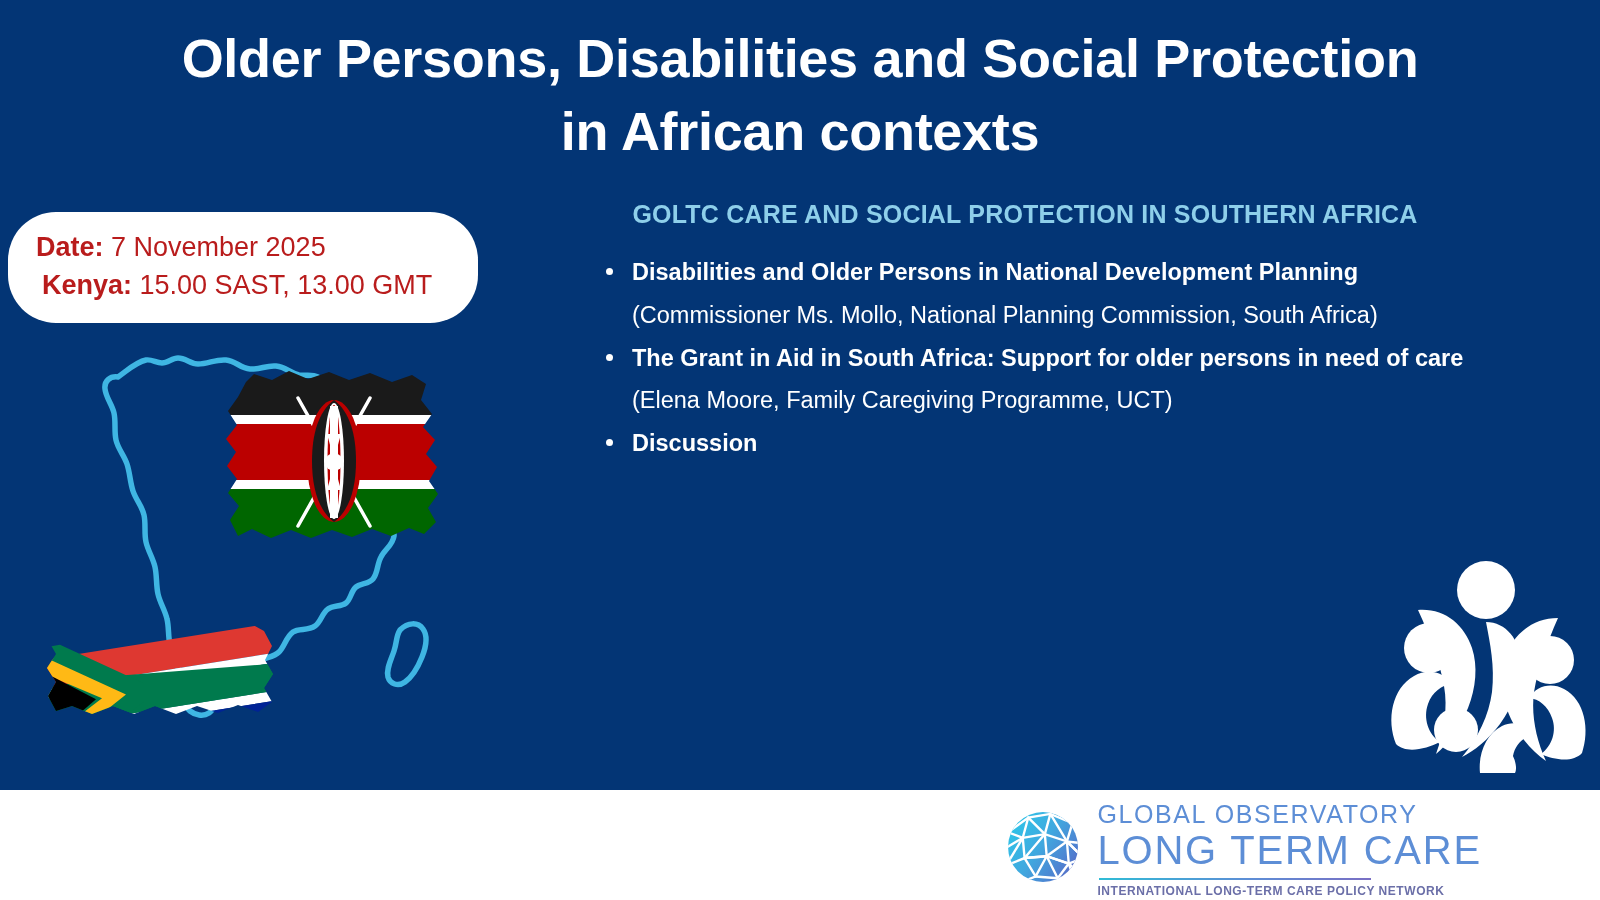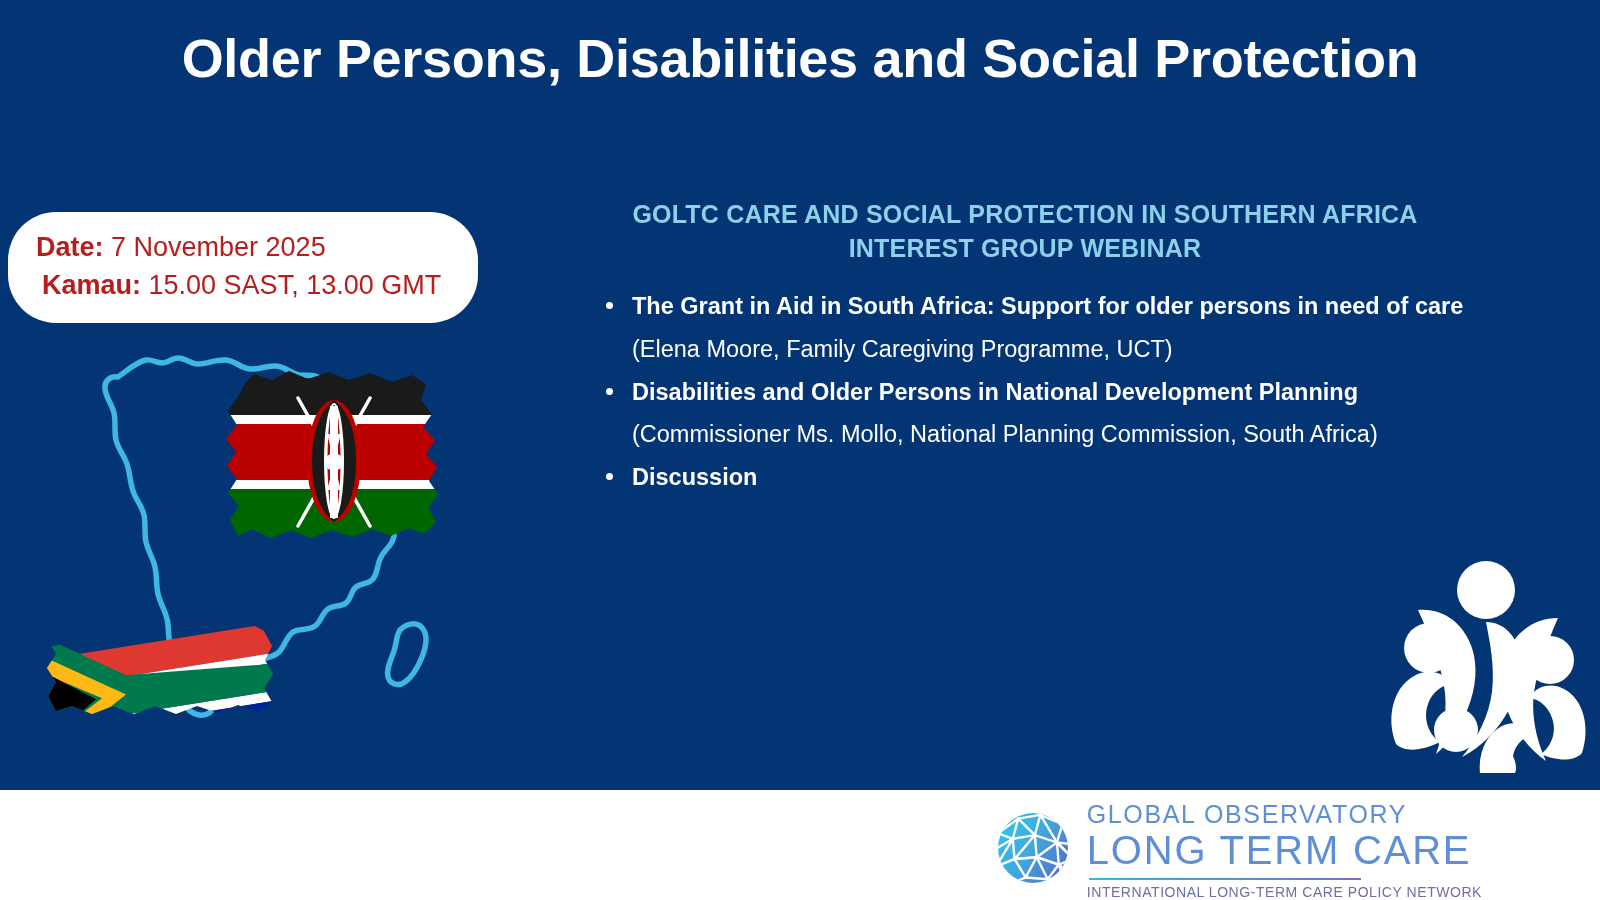--- a/index.html
+++ b/index.html
@@ -139,43 +139,44 @@
     white-space:nowrap;
   }
   .brand-line2 { font-size:40px; letter-spacing:1.8px; }
   .brand-rule {
     margin:5px 0 4px 2px;
     width:272px; height:2px;
     background:linear-gradient(90deg,#2fbcd6 0%,#5d8ed6 55%,#7a6fc4 100%);
   }
   .brand-tagline {
     color:#6b6fa8;
-    font-size:14px;
-    font-weight:normal;
+    font-size:12px;
+    font-weight:bold;
     letter-spacing:0.55px;
     white-space:nowrap;
   }
 </style>
 </head>
 <body>
 
 <div id="poster">
 
   <div class="navy-panel"></div>
 
   <div class="title-block">
     <div class="title-line">Older Persons, Disabilities and Social Protection</div>
+    <div class="title-line">in African contexts</div>
   </div>
 
   <div class="datetime-pill">
     <div class="datetime-row">
       <span class="dt-key">Date:</span><span class="dt-val"> 7 November 2025</span>
     </div>
     <div class="datetime-row time-row">
-      <span class="dt-key">Kamau:</span><span class="dt-val"> 15.00 SAST, 13.00 GMT</span>
+      <span class="dt-key">Kenya:</span><span class="dt-val"> 15.00 SAST, 13.00 GMT</span>
     </div>
   </div>
 
   <div class="map-area">
     <svg viewBox="0 0 430 435" xmlns="http://www.w3.org/2000/svg">
       <defs>
 
         <clipPath id="kenyaBrush">
           <path d="M206,52 L214,44 L232,50 L249,41 L268,49 L289,42 L309,50 L330,43 L352,52 L372,45
                    L386,54 L381,70 L392,84 L383,97 L395,110 L386,124 L397,137 L389,151 L398,164
@@ -256,29 +257,28 @@
           <path d="M0,340 L0,418 L56,378 Z" fill="#000000"></path>
         </g>
       </g>
     </svg>
   </div>
 
   <div class="right-col">
 
     <div class="event-subtitle">
       <div>GOLTC CARE AND SOCIAL PROTECTION IN SOUTHERN AFRICA</div>
-      <div>INTEREST GROUP WEBINAR</div>
     </div>
 
     <ul class="agenda">
       <li class="agenda-item">
-        <span class="ttl">The Grant in Aid in South Africa: Support for older persons in need of care</span><span class="sub"> (Elena Moore, Family Caregiving Programme, UCT)</span>
+        <span class="ttl">Disabilities and Older Persons in National Development Planning</span><span class="sub"> (Commissioner Ms. Mollo, National Planning Commission, South Africa)</span>
       </li>
       <li class="agenda-item">
-        <span class="ttl">Disabilities and Older Persons in National Development Planning</span><span class="sub"> (Commissioner Ms. Mollo, National Planning Commission, South Africa)</span>
+        <span class="ttl">The Grant in Aid in South Africa: Support for older persons in need of care</span><span class="sub"> (Elena Moore, Family Caregiving Programme, UCT)</span>
       </li>
       <li class="agenda-item">
         <span class="ttl">Discussion</span><span class="sub"></span>
       </li>
     </ul>
   </div>
 
   <div class="people-emblem">
     <svg viewBox="0 0 210 225" xmlns="http://www.w3.org/2000/svg">
       <g fill="#ffffff">

